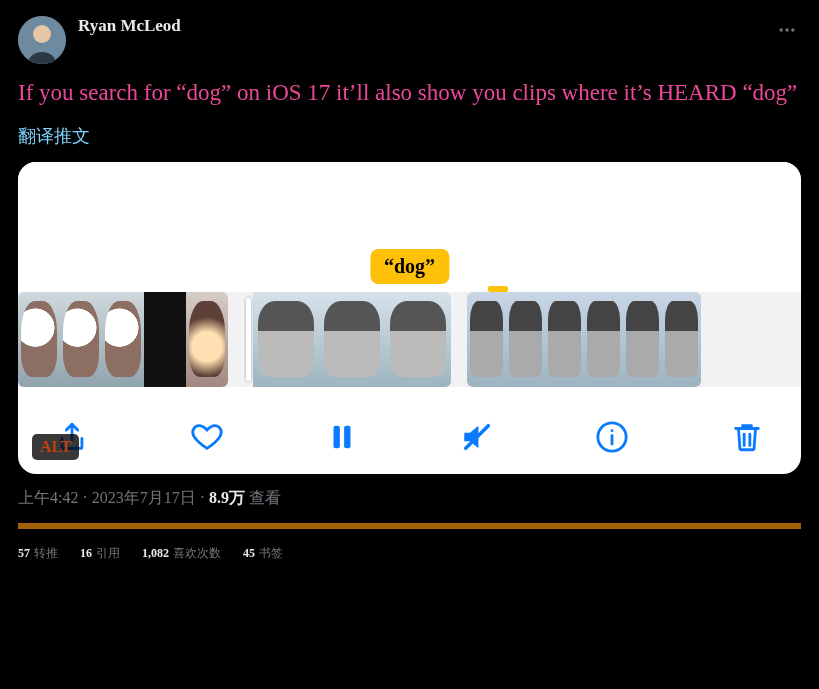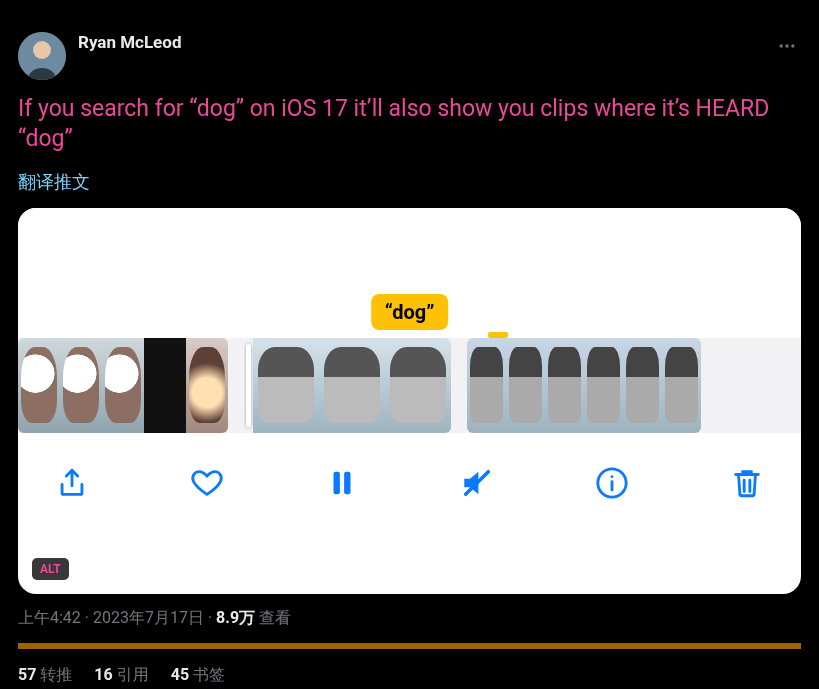--- a/index.html
+++ b/index.html
@@ -5,21 +5,22 @@
   * { box-sizing: border-box; margin: 0; padding: 0; }
   body {
     background: #000;
     font-family: -apple-system, BlinkMacSystemFont, "Segoe UI", Roboto, Helvetica, Arial, sans-serif;
     color: #e7e9ea;
     width: 819px;
     height: 689px;
     overflow: hidden;
   }
   .tweet {
-    padding: 32px 18px 0 18px;
+    padding: 16px 18px 0 18px;
+    font-family: Liberation Serif, serif;
   }
   .header {
     display: flex;
     align-items: flex-start;
     gap: 12px;
     margin-bottom: 14px;
   }
   .avatar {
     width: 48px;
     height: 48px;
@@ -61,21 +62,21 @@
     font-size: 18px;
     margin-bottom: 14px;
     display: inline-block;
     cursor: pointer;
   }
   .media-card {
     background: #fff;
     border-radius: 18px;
     overflow: hidden;
     position: relative;
-    height: 386px;
+    height: 312px;
     margin-bottom: 14px;
   }
   .media-top {
     height: 130px;
     background: #fff;
     position: relative;
   }
   .dog-label {
     position: absolute;
     left: 50%;
@@ -158,39 +159,39 @@
     width: 40px;
     height: 40px;
   }
   .ctrl-btn svg { width: 34px; height: 34px; stroke: #0a7aff; fill: none; stroke-width: 2; }
   .ctrl-btn.filled svg { fill: #0a7aff; stroke: none; }
   .alt-badge {
     position: absolute;
     left: 14px;
     bottom: 14px;
     background: rgba(0,0,0,.78);
-    color: #ec4899;
-    font-size: 12px;
+    color: #c2410c;
+    font-size: 16px;
     font-weight: 700;
     padding: 4px 8px;
     border-radius: 5px;
     cursor: pointer;
   }
   .meta-row {
     color: #71767b;
     font-size: 16px;
     padding-bottom: 14px;
     border-bottom: 6px solid #a16207;
   }
   .meta-row .views-num { color: #e7e9ea; font-weight: 700; }
   .stats-row {
     display: flex;
     gap: 22px;
     padding: 16px 0 0 0;
-    font-size: 16px;
+    font-size: 12px;
     color: #71767b;
   }
   .stat { cursor: pointer; }
   .stat .num { color: #e7e9ea; font-weight: 700; margin-right: 4px; }
 </style>
 </head>
 <body>
 
 <div class="tweet">
 
@@ -316,16 +317,17 @@
     <div class="alt-badge">ALT</div>
   </div>
 
   <div class="meta-row">
     <span>上午4:42</span><span> · </span><span>2023年7月17日</span><span> · </span><span class="views-num">8.9万</span><span> 查看</span>
   </div>
 
   <div class="stats-row">
     <div class="stat"><span class="num">57</span><span>转推</span></div>
     <div class="stat"><span class="num">16</span><span>引用</span></div>
+    <div class="stat"><span class="num">1,082</span><span>喜欢次数</span></div>
     <div class="stat"><span class="num">45</span><span>书签</span></div>
   </div>
 
 </div>
 
 </body></html>

